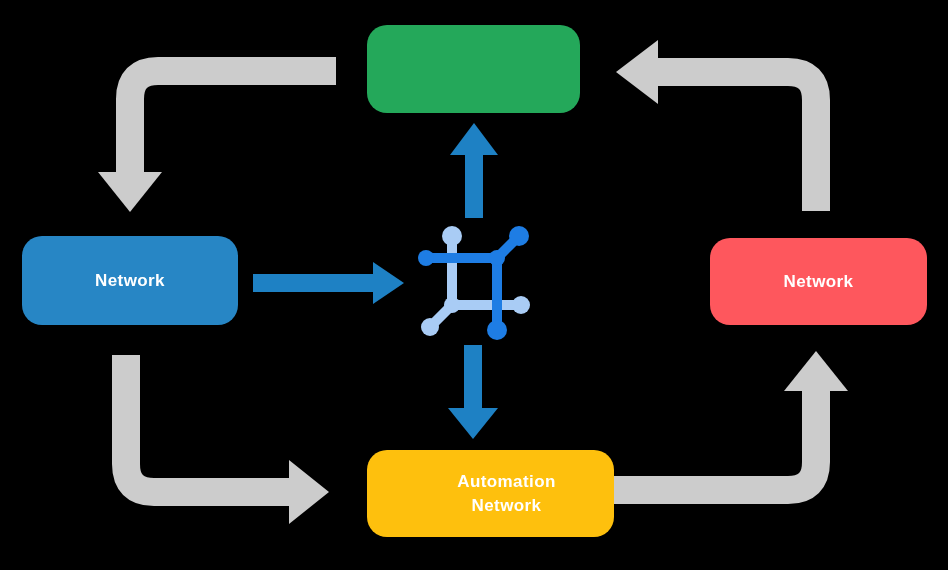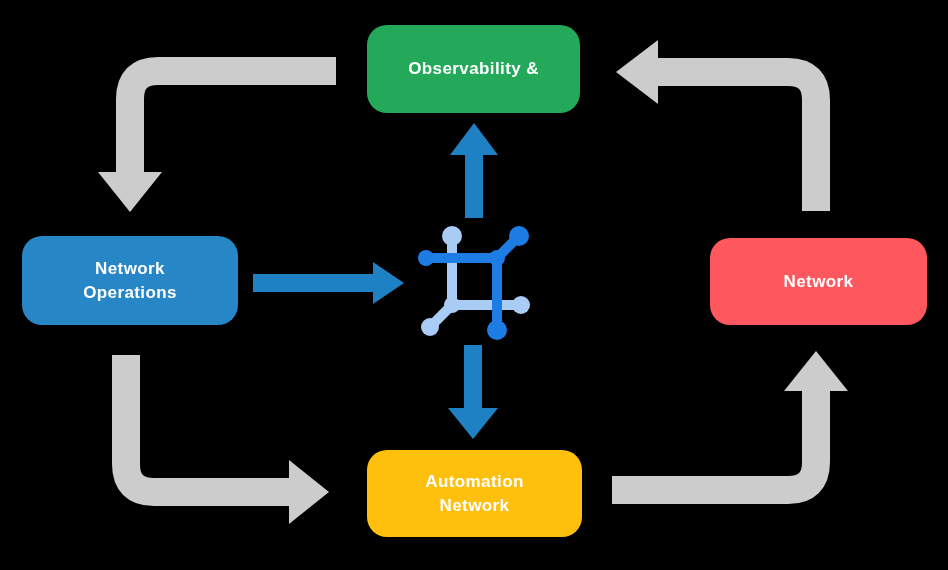--- a/index.html
+++ b/index.html
@@ -94,30 +94,28 @@
         <path d="M 497 258 L 519 236" fill="none" stroke-width="10" stroke="#1e7de4"></path>
         <circle cx="519" cy="236" r="10" fill="#1e7de4"></circle>
         <path d="M 497 305 V 329" fill="none" stroke-width="10" stroke="#1e7de4"></path>
         <circle cx="497" cy="330" r="10" fill="#1e7de4"></circle>
         <circle cx="497" cy="258" r="8" fill="#1e7de4"></circle>
       </g>
     </g>
   </svg>
 
   <div class="node node-observability" style="background: rgb(36, 168, 90);">
-    <span>Observability &amp;</span>
   </div>
 
   <div class="node node-operations" style="background: rgb(39, 134, 197);">
     <span>Network</span>
-    <span>Operations</span>
   </div>
 
   <div class="node node-infrastructure" style="background: rgb(254, 87, 93);">
     <span>Network</span>
   </div>
 
-  <div class="node node-automation" style="background: rgb(254, 192, 13);">
+  <div class="node node-automation" style="background: rgb(254, 192, 13); padding-left: 32px;">
     <span>Automation</span>
     <span>Network</span>
   </div>
 
 </div>
 
 </body></html>

